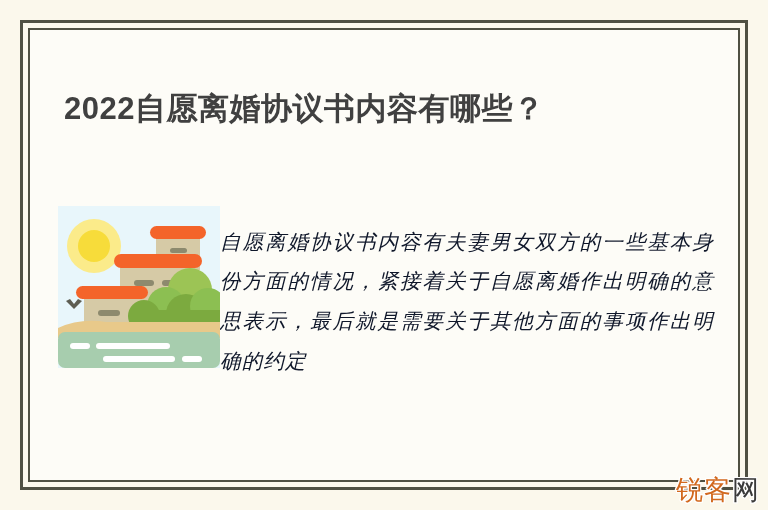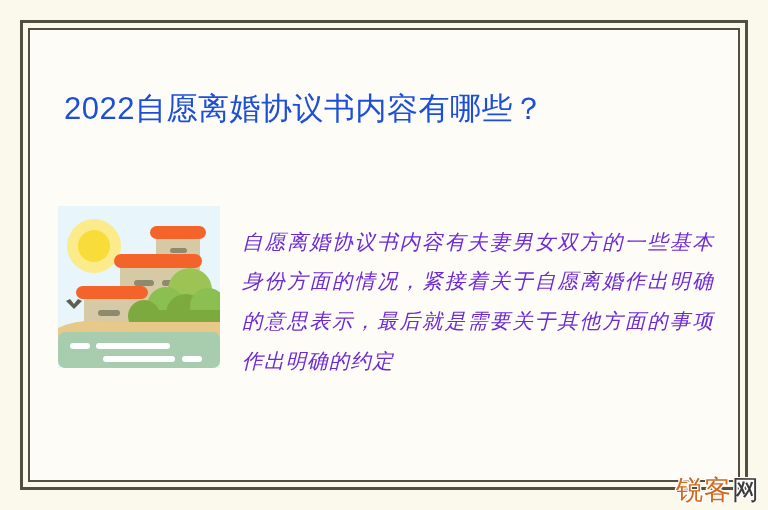--- a/index.html
+++ b/index.html
@@ -39,22 +39,22 @@
   }
 
   
   #article-title {
     position: absolute;
     left: 34px;
     top: 36px;
     width: 620px;
     font-size: 31px;
     line-height: 1.45;
-    color: #1d4ed8;
-    font-weight: 400;
+    color: #404040;
+    font-weight: 700;
     letter-spacing: 0.5px;
     white-space: pre-wrap;
   }
 
   
   #article-body-row {
     position: absolute;
     left: 28px;
     top: 172px;
     right: 24px;
@@ -68,25 +68,24 @@
     width: 162px;
     height: 162px;
     position: relative;
     margin-top: 4px;
   }
   #article-illustration svg { display: block; }
 
   
   #article-paragraph {
     flex: 1 1 auto;
-    margin-left: 22px;
     font-family: "DejaVu Serif", "Liberation Serif", serif;
     font-size: 20.5px;
     line-height: 1.95;
-    color: #6d28d9;
+    color: #0f172a;
     text-align: justify;
     letter-spacing: 1.2px;
     font-style: italic;
   }
 
   
   #watermark {
     position: absolute;
     right: 8px;
     bottom: 2px;

